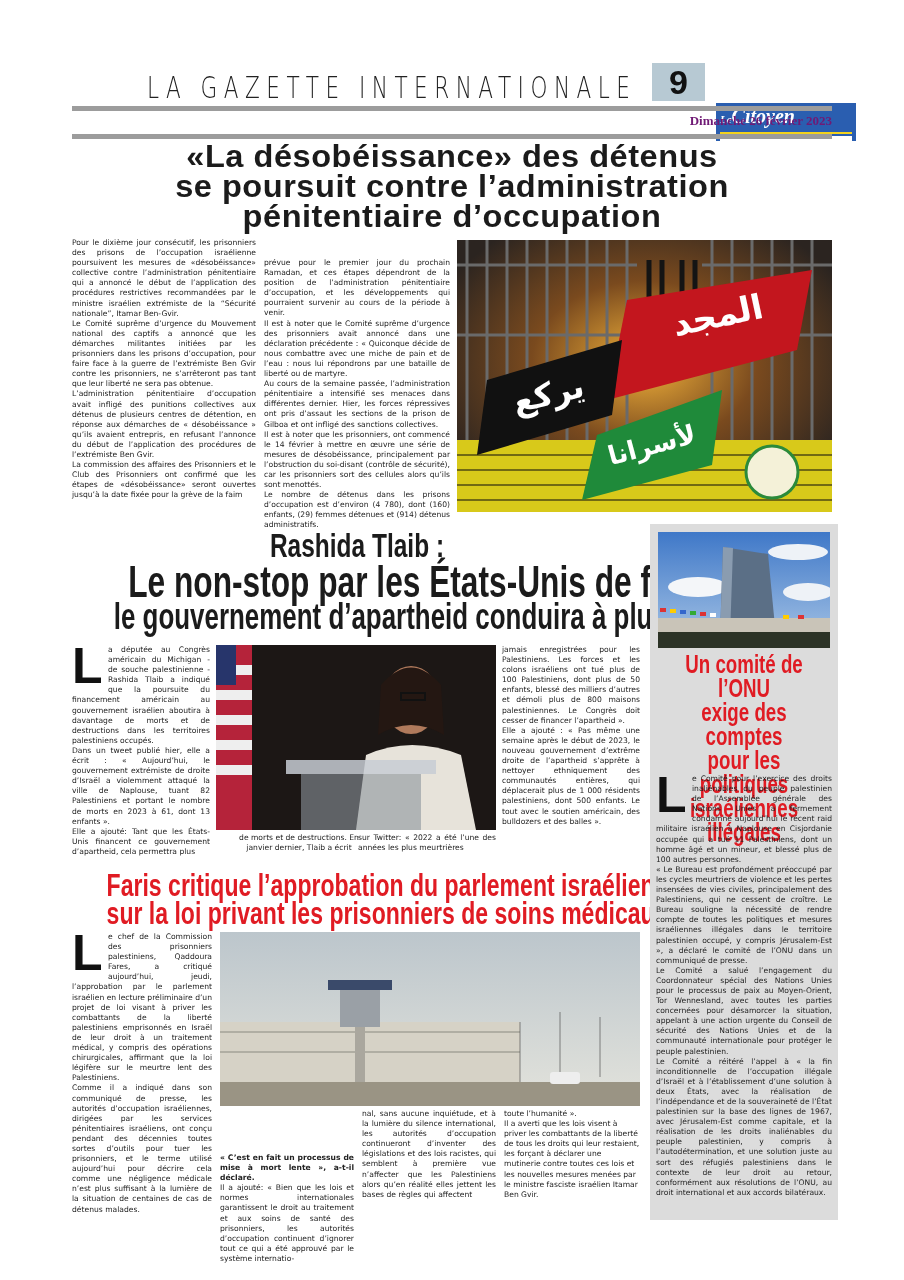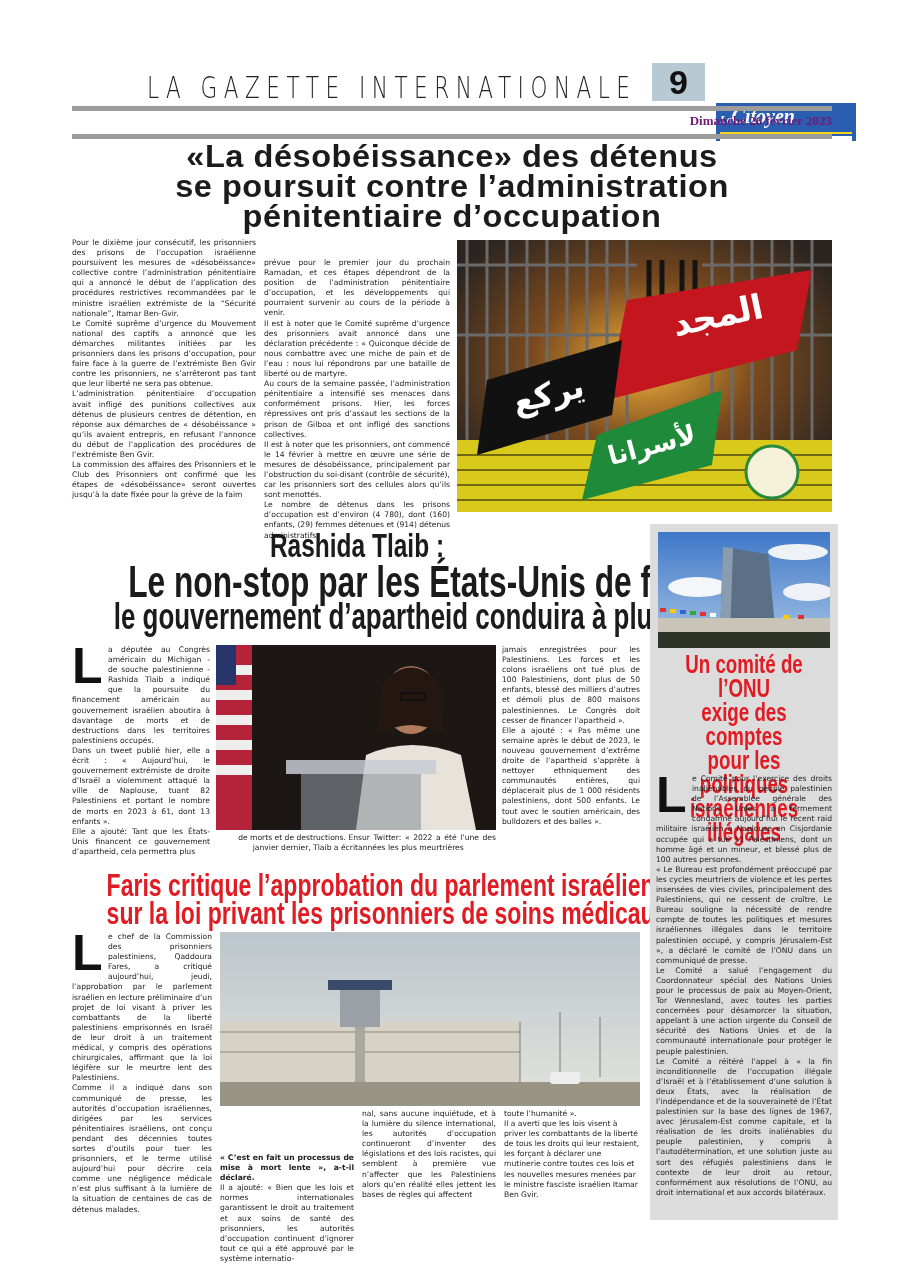--- a/index.html
+++ b/index.html
@@ -54,21 +54,21 @@
 
 <div class="col" style="left:72px; top:238px; width:184px;">
   <p>Pour le dixième jour consécutif, les prisonniers des prisons de l’occupation israélienne poursuivent les mesures de «désobéissance» collective contre l’administration pénitentiaire qui a annoncé le début de l’application des procédures restrictives recommandées par le ministre israélien extrémiste de la “Sécurité nationale”, Itamar Ben-Gvir.</p>
   <p>Le Comité suprême d’urgence du Mouvement national des captifs a annoncé que les démarches militantes initiées par les prisonniers dans les prisons d’occupation, pour faire face à la guerre de l’extrémiste Ben Gvir contre les prisonniers, ne s’arrêteront pas tant que leur liberté ne sera pas obtenue.</p>
   <p>L’administration pénitentiaire d’occupation avait infligé des punitions collectives aux détenus de plusieurs centres de détention, en réponse aux démarches de « désobéissance » qu’ils avaient entrepris, en refusant l’annonce du début de l’application des procédures de l’extrémiste Ben Gvir.</p>
   <p>La commission des affaires des Prisonniers et le Club des Prisonniers ont confirmé que les étapes de «désobéissance» seront ouvertes jusqu’à la date fixée pour la grève de la faim</p>
 </div>
 <div class="col" style="left:264px; top:238px; width:186px;margin-top:20px;">
   <p>prévue pour le premier jour du prochain Ramadan, et ces étapes dépendront de la position de l’administration pénitentiaire d’occupation, et les développements qui pourraient survenir au cours de la période à venir.</p>
   <p>Il est à noter que le Comité suprême d’urgence des prisonniers avait annoncé dans une déclaration précédente : « Quiconque décide de nous combattre avec une miche de pain et de l’eau : nous lui répondrons par une bataille de liberté ou de martyre.</p>
-  <p>Au cours de la semaine passée, l’administration pénitentiaire a intensifié ses menaces dans conformément prisons. Hier, les forces répressives ont pris d’assaut les sections de la prison de Gilboa et ont infligé des sanctions collectives.</p>
+  <p>Au cours de la semaine passée, l’administration pénitentiaire a intensifié ses menaces dans différentes dernier. Hier, les forces répressives ont pris d’assaut les sections de la prison de Gilboa et ont infligé des sanctions collectives.</p>
   <p>Il est à noter que les prisonniers, ont commencé le 14 février à mettre en œuvre une série de mesures de désobéissance, principalement par l’obstruction du soi-disant (contrôle de sécurité), car les prisonniers sort des cellules alors qu’ils sont menottés.</p>
   <p>Le nombre de détenus dans les prisons d’occupation est d’environ (4 780), dont (160) enfants, (29) femmes détenues et (914) détenus administratifs.</p>
 </div>
 
 <div class="photo" style="left:457px; top:240px; width:375px; height:272px; background:#3a2e22;">
   <svg width="375" height="272" viewBox="0 0 375 272">
     <defs>
       <radialGradient id="glow" cx="0.5" cy="0.45" r="0.6">
         <stop offset="0" stop-color="#f2b23a"></stop>
         <stop offset="0.5" stop-color="#7a4a1e"></stop>
@@ -145,21 +145,21 @@
     </g>
     <ellipse cx="195" cy="55" rx="28" ry="34" fill="#b07a5c"></ellipse>
     <path d="M165 40 Q195 5 225 40 L228 90 Q195 70 162 90 Z" fill="#241712"></path>
     <rect x="185" y="48" width="24" height="7" fill="none" stroke="#111" stroke-width="2"></rect>
     <path d="M140 185 L150 110 Q195 90 245 110 L260 185 Z" fill="#e7e3da"></path>
     <rect x="70" y="115" width="150" height="14" fill="#c7cdd4" opacity="0.85"></rect>
     <rect x="85" y="129" width="120" height="56" fill="#8c949c" opacity="0.6"></rect>
   </svg>
 </div>
 
-<div class="col" style="left:224px; top:833px; width:134px; text-align:right;">de morts et de destructions. En janvier dernier, Tlaib a écrit</div>
+<div class="col" style="left:232px; top:833px; width:134px; text-align:center;">de morts et de destructions. En janvier dernier, Tlaib a écrit</div>
 <div class="col" style="left:358px; top:833px; width:138px;">sur Twitter: « 2022 a été l’une des années les plus meurtrières</div>
 
 <div class="col" style="left:502px; top:645px; width:138px;">
   <p>jamais enregistrées pour les Palestiniens. Les forces et les colons israéliens ont tué plus de 100 Palestiniens, dont plus de 50 enfants, blessé des milliers d’autres et démoli plus de 800 maisons palestiniennes. Le Congrès doit cesser de financer l’apartheid ».</p>
   <p>Elle a ajouté : « Pas même une semaine après le début de 2023, le nouveau gouvernement d’extrême droite de l’apartheid s’apprête à nettoyer ethniquement des communautés entières, qui déplacerait plus de 1 000 résidents palestiniens, dont 500 enfants. Le tout avec le soutien américain, des bulldozers et des balles ».</p>
 </div>
 
 <div class="h2-red" style="left:10px; width:690px; top:870px; font-size:32px; line-height:30px;">Faris critique l’approbation du parlement israélien</div>
 <div class="h2-red" style="left:10px; width:690px; top:898px; font-size:32px; line-height:30px;">sur la loi privant les prisonniers de soins médicaux</div>
 

